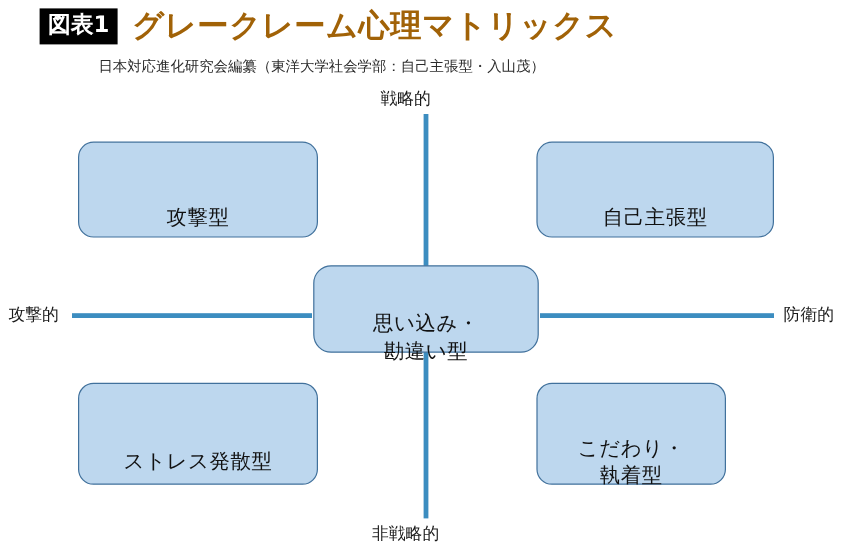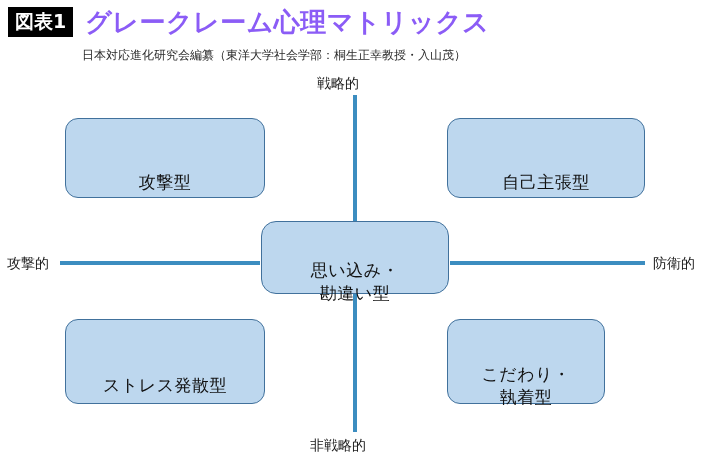--- a/index.html
+++ b/index.html
@@ -37,23 +37,24 @@
   }
   .fig-badge {
     background: #000000;
     color: #ffffff;
     font-size: 19px;
     font-weight: bold;
     line-height: 1;
     padding: 5px 7px 6px 7px;
     letter-spacing: 0px;
     white-space: nowrap;
+    margin-left: 25px;
   }
   .main-title {
-    color: #8b5cf6;
+    color: #a16207;
     font-size: 26px;
     font-weight: bold;
     line-height: 1;
     white-space: nowrap;
     letter-spacing: 0.5px;
   }
   .subtitle {
     position: absolute;
     left: 82px;
     top: 49px;
@@ -131,21 +132,21 @@
 </head>
 <body>
 
 <div class="page">
 
   <div class="header">
     <div class="title-row">
       <span class="fig-badge">図表1</span>
       <span class="main-title">グレークレーム心理マトリックス</span>
     </div>
-    <div class="subtitle">日本対応進化研究会編纂（東洋大学社会学部：桐生正幸教授・入山茂）</div>
+    <div class="subtitle">日本対応進化研究会編纂（東洋大学社会学部：自己主張型・入山茂）</div>
   </div>
 
   <div class="matrix">
 
     <div class="axis axis-v-top"></div>
     <div class="axis axis-v-bottom"></div>
     <div class="axis axis-h-left"></div>
     <div class="axis axis-h-right"></div>
 
     <div class="axis-label axis-label-top">戦略的</div>

